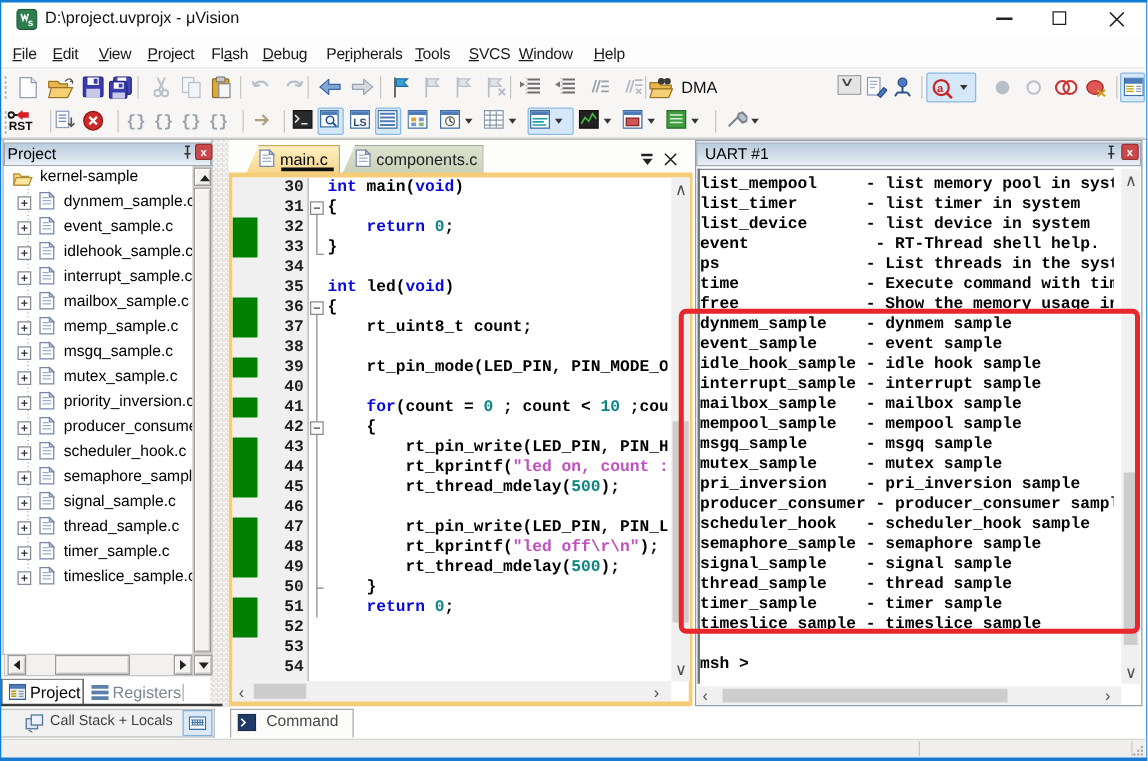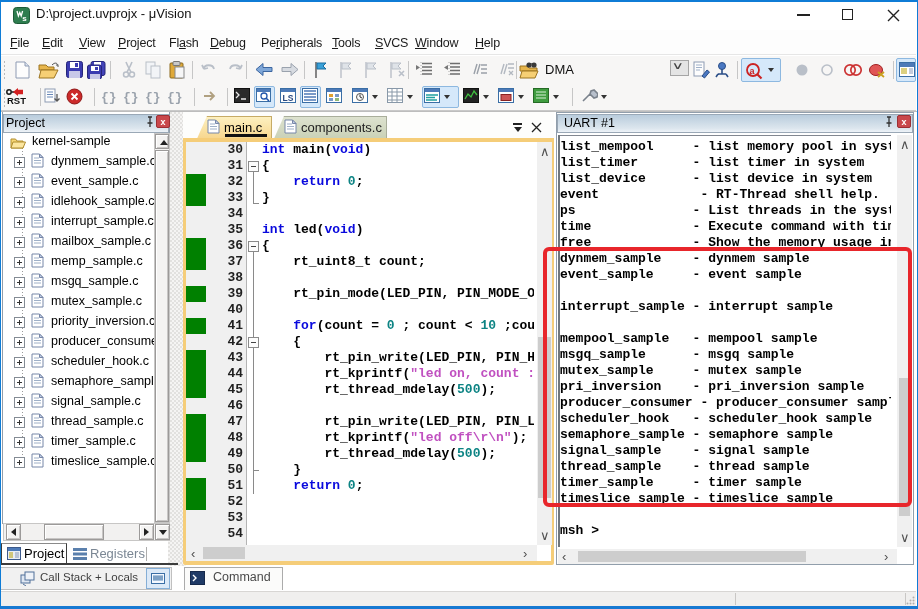--- a/index.html
+++ b/index.html
@@ -612,21 +612,23 @@
 <div class="ab" style="left:558px;top:135px;width:333px;height:412px;background:#fff;border-top:1px solid #828790;overflow:hidden;z-index:2">
     <div class="urow mono" style="left:2px;top:3px">list_mempool     - list memory pool in system</div>
     <div class="urow mono" style="left:2px;top:19px">list_timer       - list timer in system</div>
     <div class="urow mono" style="left:2px;top:35px">list_device      - list device in system</div>
     <div class="urow mono" style="left:2px;top:51px">event             - RT-Thread shell help.</div>
     <div class="urow mono" style="left:2px;top:67px">ps               - List threads in the system</div>
     <div class="urow mono" style="left:2px;top:83px">time             - Execute command with time</div>
     <div class="urow mono" style="left:2px;top:99px">free             - Show the memory usage in the system</div>
     <div class="urow mono" style="left:2px;top:115px">dynmem_sample    - dynmem sample</div>
     <div class="urow mono" style="left:2px;top:131px">event_sample     - event sample</div>
+    <div class="urow mono" style="left:2px;top:147px">idle_hook_sample - idle hook sample</div>
     <div class="urow mono" style="left:2px;top:163px">interrupt_sample - interrupt sample</div>
+    <div class="urow mono" style="left:2px;top:179px">mailbox_sample   - mailbox sample</div>
     <div class="urow mono" style="left:2px;top:195px">mempool_sample   - mempool sample</div>
     <div class="urow mono" style="left:2px;top:211px">msgq_sample      - msgq sample</div>
     <div class="urow mono" style="left:2px;top:243px">pri_inversion    - pri_inversion sample</div>
     <div class="urow mono" style="left:2px;top:227px">mutex_sample     - mutex sample</div>
     <div class="urow mono" style="left:2px;top:259px">producer_consumer - producer_consumer sample</div>
     <div class="urow mono" style="left:2px;top:275px">scheduler_hook   - scheduler_hook sample</div>
     <div class="urow mono" style="left:2px;top:307px">signal_sample    - signal sample</div>
     <div class="urow mono" style="left:2px;top:291px">semaphore_sample - semaphore sample</div>
     <div class="urow mono" style="left:2px;top:323px">thread_sample    - thread sample</div>
     <div class="urow mono" style="left:2px;top:339px">timer_sample     - timer sample</div>

